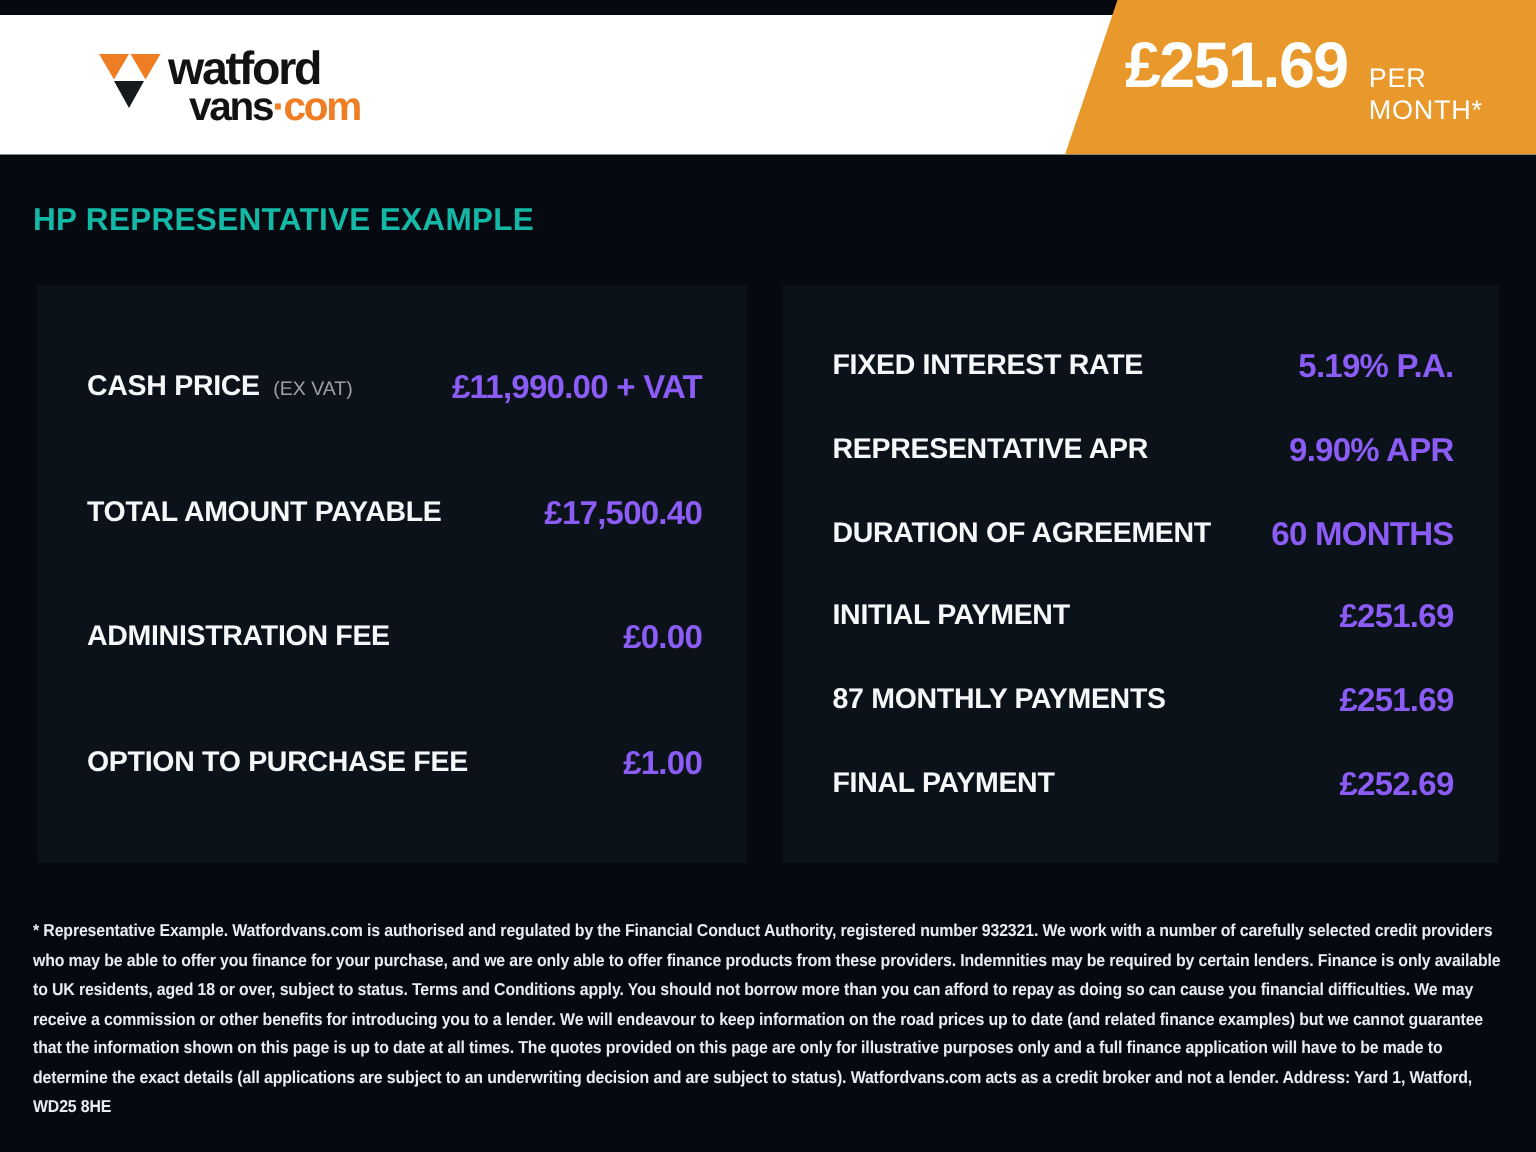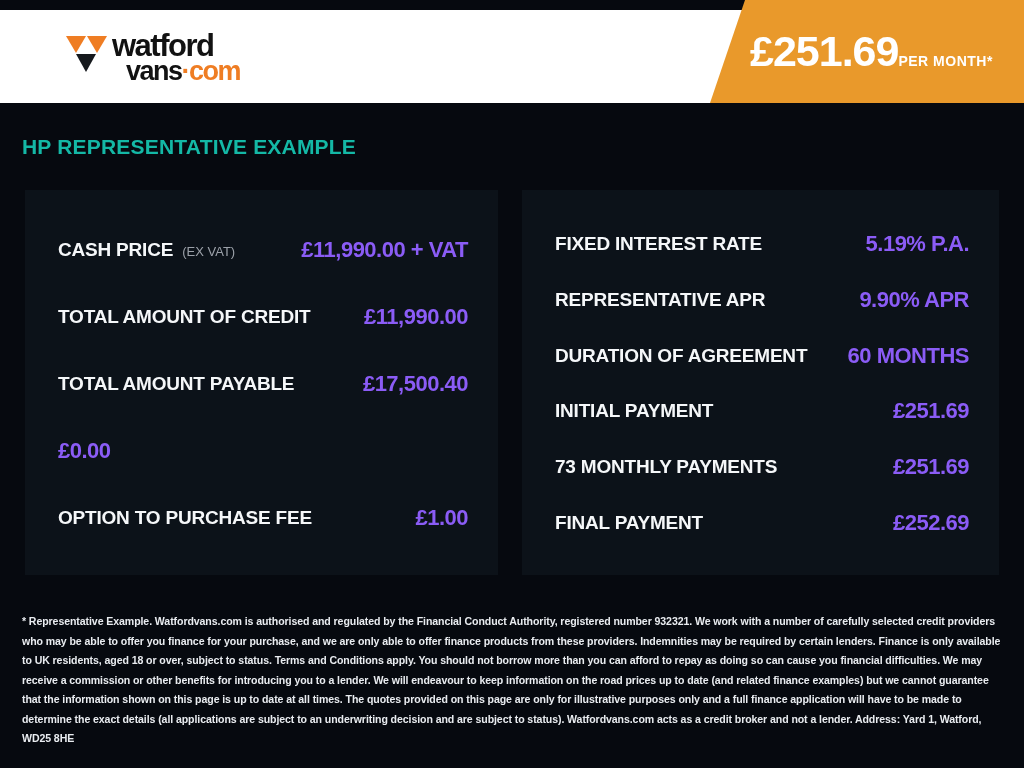--- a/index.html
+++ b/index.html
@@ -20,21 +20,21 @@
     position: absolute; top: 0; left: 710px; width: 314px; height: 103px;
     background: #E9992B;
     clip-path: polygon(35px 0, 100% 0, 100% 100%, 0 100%);
     display: flex; align-items: center; padding-left: 40px; box-sizing: border-box;
   }
   .banner-inner { display: flex; align-items: baseline; }
   .banner-price {
     color: #FFFFFF; font-size: 43px; font-weight: 700; letter-spacing: -1px;
   }
   .banner-suffix {
-    color: #FFFFFF; font-size: 14px; font-weight: 700; letter-spacing: 0.5px;
+    color: #FFFFFF; font-size: 18px; font-weight: 400; margin-left: 14px; letter-spacing: 0.5px;
   }
 
   
   .logo {
     position: absolute; left: 66px; top: 30px; height: 52px;
     display: flex; align-items: flex-start; cursor: pointer;
   }
   .logo-mark { position: relative; width: 42px; height: 46px; margin-top: 4px; }
   .tri { position: absolute; width: 0; height: 0;
     border-left: 10px solid transparent; border-right: 10px solid transparent; }
@@ -115,28 +115,25 @@
   </div>
 
   <div class="page-title">HP REPRESENTATIVE EXAMPLE</div>
 
   <div class="panel panel-left">
     <div class="row">
       <span class="row-label"><span>CASH PRICE</span><span class="row-note">(EX VAT)</span></span>
       <span class="row-value">£11,990.00 + VAT</span>
     </div>
     <div class="row">
-      <span class="row-label">TOTAL AMOUNT OF CREDIT</span>
-      <span class="row-value">£11,990.00</span>
-    </div>
-    <div class="row">
       <span class="row-label">TOTAL AMOUNT PAYABLE</span>
       <span class="row-value">£17,500.40</span>
     </div>
     <div class="row">
+      <span class="row-label">ADMINISTRATION FEE</span>
       <span class="row-value">£0.00</span>
     </div>
     <div class="row">
       <span class="row-label">OPTION TO PURCHASE FEE</span>
       <span class="row-value">£1.00</span>
     </div>
   </div>
 
   <div class="panel panel-right">
     <div class="row">
@@ -149,21 +146,21 @@
     </div>
     <div class="row">
       <span class="row-label">DURATION OF AGREEMENT</span>
       <span class="row-value">60 MONTHS</span>
     </div>
     <div class="row">
       <span class="row-label">INITIAL PAYMENT</span>
       <span class="row-value">£251.69</span>
     </div>
     <div class="row">
-      <span class="row-label">73 MONTHLY PAYMENTS</span>
+      <span class="row-label">87 MONTHLY PAYMENTS</span>
       <span class="row-value">£251.69</span>
     </div>
     <div class="row">
       <span class="row-label">FINAL PAYMENT</span>
       <span class="row-value">£252.69</span>
     </div>
   </div>
 
   <div class="disclaimer">* Representative Example. Watfordvans.com is authorised and regulated by the Financial Conduct Authority, registered number 932321. We work with a number of carefully selected credit providers who may be able to offer you finance for your purchase, and we are only able to offer finance products from these providers. Indemnities may be required by certain lenders. Finance is only available to UK residents, aged 18 or over, subject to status. Terms and Conditions apply. You should not borrow more than you can afford to repay as doing so can cause you financial difficulties. We may receive a commission or other benefits for introducing you to a lender. We will endeavour to keep information on the road prices up to date (and related finance examples) but we cannot guarantee that the information shown on this page is up to date at all times. The quotes provided on this page are only for illustrative purposes only and a full finance application will have to be made to determine the exact details (all applications are subject to an underwriting decision and are subject to status). Watfordvans.com acts as a credit broker and not a lender. Address: Yard 1, Watford, WD25 8HE</div>
 

